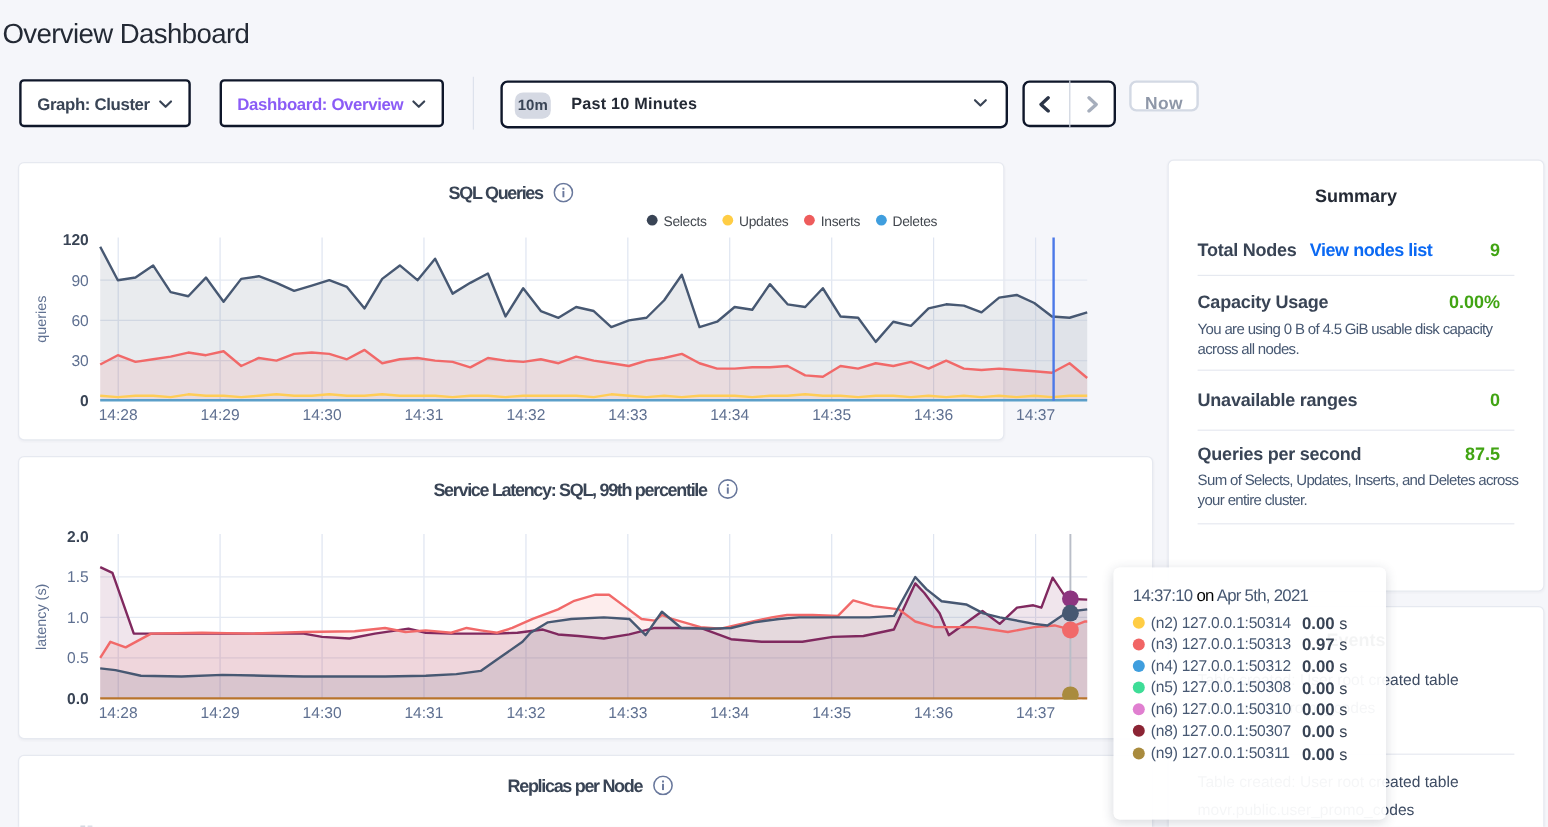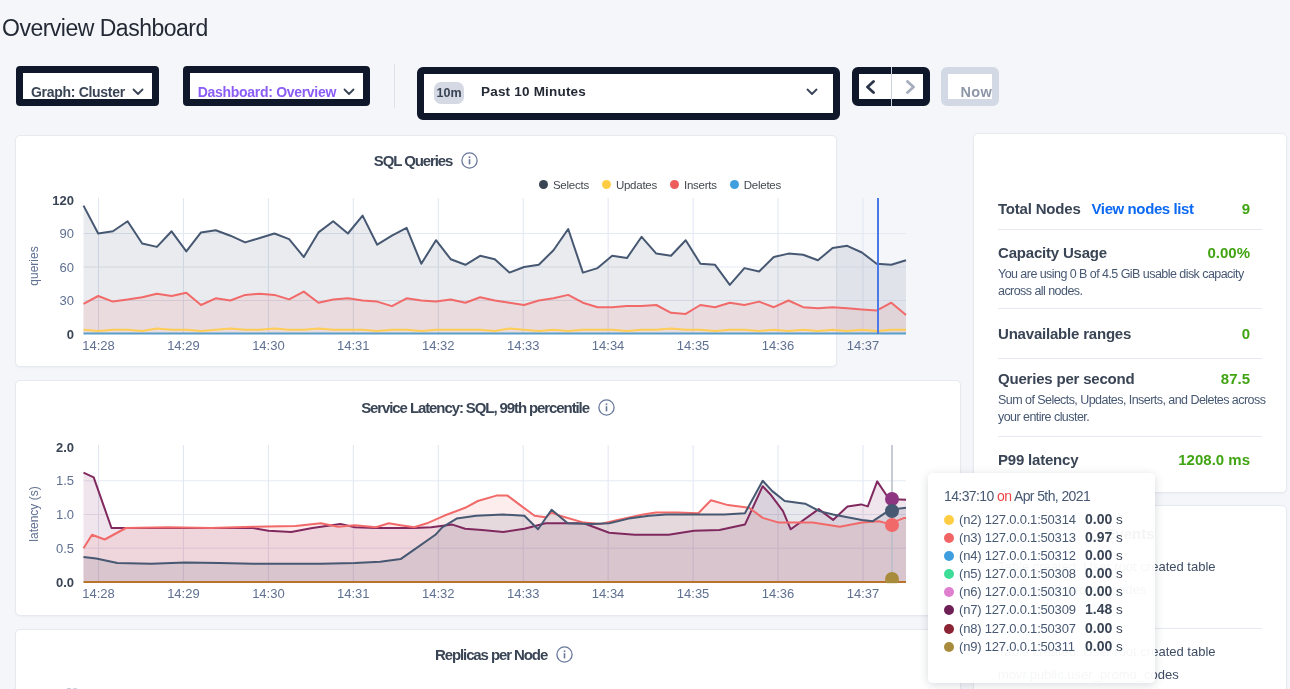--- a/index.html
+++ b/index.html
@@ -1,19 +1,19 @@
 <!DOCTYPE html>
 <html><head>
 <meta charset="utf-8">
 <style>
 * { margin:0; padding:0; box-sizing:border-box; }
 html,body { width:1290px; height:689px; background:#f5f6fa; font-family:"Liberation Sans",sans-serif; position:relative; overflow:hidden; }
 .abs { position:absolute; }
 .card { position:absolute; background:#fff; border:1px solid #e6e9f0; border-radius:5px; box-shadow:0 1px 2px rgba(50,60,80,0.04); }
-.btn { position:absolute; background:#fff; border:7px solid #0f172a; border-radius:4px; }
+.btn { position:absolute; background:#fff; border:2px solid #0f172a; border-radius:4px; }
 .charttitle { font-size:15px; font-weight:bold; color:#394455; letter-spacing:-1.1px; }
 .ttrow { height:18.1px; line-height:18.1px; white-space:nowrap; }
 .ttdot { display:inline-block; width:10px; height:10px; border-radius:50%; margin-right:5px; vertical-align:-1px; }
 .ttrow { position:relative; }
 .ttlabel { font-size:13px; color:#475872; letter-spacing:-0.2px; }
 .ttval { position:absolute; left:141px; top:0; font-size:13.5px; color:#394455; }
 .ttval b { font-size:14px; }
 .sumrow { position:absolute; left:24px; right:36px; }
 .sumlabel { font-size:15px; font-weight:bold; color:#394455; letter-spacing:-0.2px; }
 .sumval { float:right; font-size:15px; font-weight:bold; }
@@ -26,36 +26,36 @@
 
 <div class="abs" style="left:2px;top:15px;font-size:23px;color:#242a35;letter-spacing:-0.5px">Overview Dashboard</div>
 
 <div class="btn" style="left:16px;top:66px;width:143px;height:40px;line-height:38px;text-align:center;font-size:14px;font-weight:bold;color:#394455;letter-spacing:-0.3px">Graph: Cluster&nbsp;&nbsp;<svg width="12" height="8" viewBox="0 0 12 8" style="vertical-align:1px">
       <path d="M1.5 1.5 L6 6 L10.5 1.5" fill="none" stroke="#394455" stroke-width="1.8" stroke-linecap="round" stroke-linejoin="round"></path>
     </svg></div>
 <div class="btn" style="left:183px;top:66px;width:187px;height:40px;line-height:38px;text-align:center;font-size:14px;font-weight:bold;color:#8b5cf6;letter-spacing:-0.3px">Dashboard: Overview&nbsp;&nbsp;<svg width="12" height="8" viewBox="0 0 12 8" style="vertical-align:1px">
       <path d="M1.5 1.5 L6 6 L10.5 1.5" fill="none" stroke="#394455" stroke-width="1.8" stroke-linecap="round" stroke-linejoin="round"></path>
     </svg></div>
 <div class="abs" style="left:394px;top:64px;width:1px;height:44px;background:#dde2ec"></div>
-<div class="btn" style="left:417px;top:67px;width:423px;height:53px;border-radius:6px;">
+<div class="btn" style="left:417px;top:67px;width:423px;height:40px;border-radius:6px;">
   <span class="abs" style="left:10px;top:8px;width:30px;height:22px;line-height:22px;text-align:center;background:#d5d9e3;border-radius:7px;font-size:12.5px;font-weight:bold;color:#394455;">10m</span>
   <span class="abs" style="left:57px;top:10px;font-size:13.5px;font-weight:bold;color:#242a35;letter-spacing:0.2px;">Past 10 Minutes</span>
   <span class="abs" style="right:15px;top:9px;"><svg width="12" height="8" viewBox="0 0 12 8" style="vertical-align:1px">
         <path d="M1.5 1.5 L6 6 L10.5 1.5" fill="none" stroke="#394455" stroke-width="1.8" stroke-linecap="round" stroke-linejoin="round"></path>
       </svg></span>
 </div>
 <div class="btn" style="left:852px;top:67px;width:78px;height:39px;border-radius:6px;"></div>
 <div class="abs" style="left:891px;top:67px;width:1px;height:39px;background:#ccd3de"></div>
 <svg class="abs" style="left:864px;top:80px" width="14" height="14" viewBox="0 0 14 14">
     <path d="M9.5 1.5 L3.5 7 L9.5 12.5" fill="none" stroke="#2b3547" stroke-width="2.8" stroke-linecap="round" stroke-linejoin="round"></path>
   </svg>
 <svg class="abs" style="left:903px;top:80px" width="14" height="14" viewBox="0 0 14 14">
     <path d="M4.5 1.5 L10.5 7 L4.5 12.5" fill="none" stroke="#a6aebc" stroke-width="2.8" stroke-linecap="round" stroke-linejoin="round"></path>
   </svg>
-<div class="btn" style="left:941px;top:67px;width:58px;height:39px;line-height:37px;text-align:right;font-size:14.5px;font-weight:bold;color:#8e97a8;border-color:#d3d9e4;border-radius:6px;letter-spacing:0.3px">Now</div>
+<div class="btn" style="left:941px;top:67px;width:58px;height:26px;line-height:37px;text-align:center;font-size:14.5px;font-weight:bold;color:#8e97a8;border-color:#d3d9e4;border-radius:6px;letter-spacing:0.3px">Now</div>
 
 <div class="card" style="left:15px;top:135px;width:822px;height:232px;">
   <div class="abs" style="left:0;top:16px;width:100%;text-align:center;"><span class="charttitle">SQL Queries</span>&nbsp;&nbsp;<svg width="17" height="17" viewBox="0 0 17 17" style="vertical-align:-3px">
         <circle cx="8.5" cy="8.5" r="7.6" fill="none" stroke="#69789c" stroke-width="1.3"></circle>
         <rect x="7.7" y="7.2" width="1.6" height="5.2" fill="#69789c"></rect>
         <rect x="7.7" y="4.4" width="1.6" height="1.7" fill="#69789c"></rect>
       </svg></div>
   <div class="abs" style="right:55px;top:43px;font-size:11.5px;letter-spacing:-0.25px;color:#43484f;">
     <span><span style="display:inline-block;width:9px;height:9px;border-radius:50%;background:#394455;margin-right:5px;vertical-align:0px"></span>Selects</span><span style="margin-left:13px"><span style="display:inline-block;width:9px;height:9px;border-radius:50%;background:#ffcd44;margin-right:5px;vertical-align:0px"></span>Updates</span><span style="margin-left:13px"><span style="display:inline-block;width:9px;height:9px;border-radius:50%;background:#ee5c5c;margin-right:5px;vertical-align:0px"></span>Inserts</span><span style="margin-left:13px"><span style="display:inline-block;width:9px;height:9px;border-radius:50%;background:#3f9ede;margin-right:5px;vertical-align:0px"></span>Deletes</span>
   </div>
@@ -149,54 +149,53 @@
 <text x="507.2" y="217" text-anchor="middle" font-size="13" fill="#5f7091">14:33</text>
 <text x="592.1" y="217" text-anchor="middle" font-size="13" fill="#5f7091">14:34</text>
 <text x="677.1" y="217" text-anchor="middle" font-size="13" fill="#5f7091">14:35</text>
 <text x="762.0" y="217" text-anchor="middle" font-size="13" fill="#5f7091">14:36</text>
 <text x="847.0" y="217" text-anchor="middle" font-size="13" fill="#5f7091">14:37</text>
 <text x="22" y="133" font-size="12" fill="#5f7091" text-anchor="middle" transform="rotate(-90 22 133)">latency (s)</text>
 </svg></div>
 </div>
 
 <div class="card" style="left:15px;top:629px;width:946px;height:120px;">
-  <div class="abs" style="left:16px;top:16px;width:100%;text-align:center;"><span class="charttitle">Replicas per Node</span>&nbsp;&nbsp;<svg width="17" height="17" viewBox="0 0 17 17" style="vertical-align:-3px">
+  <div class="abs" style="left:4px;top:16px;width:100%;text-align:center;"><span class="charttitle">Replicas per Node</span>&nbsp;&nbsp;<svg width="17" height="17" viewBox="0 0 17 17" style="vertical-align:-3px">
         <circle cx="8.5" cy="8.5" r="7.6" fill="none" stroke="#69789c" stroke-width="1.3"></circle>
         <rect x="7.7" y="7.2" width="1.6" height="5.2" fill="#69789c"></rect>
         <rect x="7.7" y="4.4" width="1.6" height="1.7" fill="#69789c"></rect>
       </svg></div>
   <div class="abs" style="left:51px;top:58px;width:4px;height:2px;background:#c6ccd8"></div>
     <div class="abs" style="left:57px;top:58px;width:4px;height:2px;background:#d0d5e0"></div>
 </div>
 
 <div class="card" style="left:973px;top:133px;width:314px;height:360px;">
+  <div class="abs" style="left:0;top:21px;width:100%;text-align:center;font-size:15px;font-weight:bold;color:#242a35;">Summary</div>
   <div class="sumrow" style="top:66px;"><span class="sumlabel">Total Nodes</span><a class="sumlabel" style="color:#0b69f3;text-decoration:none;margin-left:11px;letter-spacing:-0.4px">View nodes list</a><span class="sumval green">9</span></div>
   <div class="divider" style="top:95px;"></div>
   <div class="sumrow" style="top:110px;"><span class="sumlabel">Capacity Usage</span><span class="sumval green">0.00%</span></div>
   <div class="sumdesc" style="top:132px;">You are using 0 B of 4.5 GiB usable disk capacity<br>across all nodes.</div>
   <div class="divider" style="top:174px;"></div>
   <div class="sumrow" style="top:191px;"><span class="sumlabel">Unavailable ranges</span><span class="sumval green">0</span></div>
   <div class="divider" style="top:224px;"></div>
   <div class="sumrow" style="top:236px;"><span class="sumlabel">Queries per second</span><span class="sumval green">87.5</span></div>
   <div class="sumdesc" style="top:258px;">Sum of Selects, Updates, Inserts, and Deletes across<br>your entire cluster.</div>
   <div class="divider" style="top:302px;"></div>
-  <div class="sumrow" style="top:317px;"><span class="sumlabel">P99 latency</span><span class="sumval green">1208.0 ms</span></div>
 </div>
 
 <div class="card" style="left:973px;top:505px;width:314px;height:200px;">
   <div class="abs" style="left:0;top:19px;width:100%;text-align:center;font-size:15px;font-weight:bold;color:#242a35;">Events</div>
   <div class="abs" style="left:24px;top:49px;font-size:13px;color:#3e4c63;line-height:23px;white-space:nowrap;">Table created: User root created table<br>movr.public.promo_codes</div>
   <div class="divider" style="top:122px;left:24px;right:24px;"></div>
   <div class="abs" style="left:24px;top:134px;font-size:13px;color:#3e4c63;line-height:23px;white-space:nowrap;">Table created: User root created table<br>movr.public.user_promo_codes</div>
 </div>
 
 <div class="abs" style="left:928px;top:473px;width:227px;height:210px;background:rgba(255,255,255,0.95);border-radius:5px;box-shadow:0 2px 10px rgba(40,50,70,0.18);z-index:10;padding:15px 0 0 16px;">
-  <div style="font-size:14px;color:#475872;margin-bottom:6px;letter-spacing:-0.6px;">14:37:10 <span style="color:#ef4444">on</span> Apr 5th, 2021</div>
+  <div style="font-size:14px;color:#475872;margin-bottom:6px;letter-spacing:-0.6px;">14:37:10 <span style="color:#000000">on</span> Apr 5th, 2021</div>
 <div class="ttrow"><span class="ttdot" style="background:#ffcd44"></span><span class="ttlabel">(n2) 127.0.0.1:50314</span><span class="ttval"><b>0.00</b> s</span></div>
 <div class="ttrow"><span class="ttdot" style="background:#f16565"></span><span class="ttlabel">(n3) 127.0.0.1:50313</span><span class="ttval"><b>0.97</b> s</span></div>
 <div class="ttrow"><span class="ttdot" style="background:#3f9ede"></span><span class="ttlabel">(n4) 127.0.0.1:50312</span><span class="ttval"><b>0.00</b> s</span></div>
 <div class="ttrow"><span class="ttdot" style="background:#3edd97"></span><span class="ttlabel">(n5) 127.0.0.1:50308</span><span class="ttval"><b>0.00</b> s</span></div>
 <div class="ttrow"><span class="ttdot" style="background:#e07fd0"></span><span class="ttlabel">(n6) 127.0.0.1:50310</span><span class="ttval"><b>0.00</b> s</span></div>
-<div class="ttrow"><span class="ttdot" style="background:#6e1f55"></span><span class="ttlabel">(n7) 127.0.0.1:50309</span><span class="ttval"><b>1.48</b> s</span></div>
 <div class="ttrow"><span class="ttdot" style="background:#8b2434"></span><span class="ttlabel">(n8) 127.0.0.1:50307</span><span class="ttval"><b>0.00</b> s</span></div>
 <div class="ttrow"><span class="ttdot" style="background:#a98b3e"></span><span class="ttlabel">(n9) 127.0.0.1:50311</span><span class="ttval"><b>0.00</b> s</span></div>
 
 </div>
 
 </body></html>

